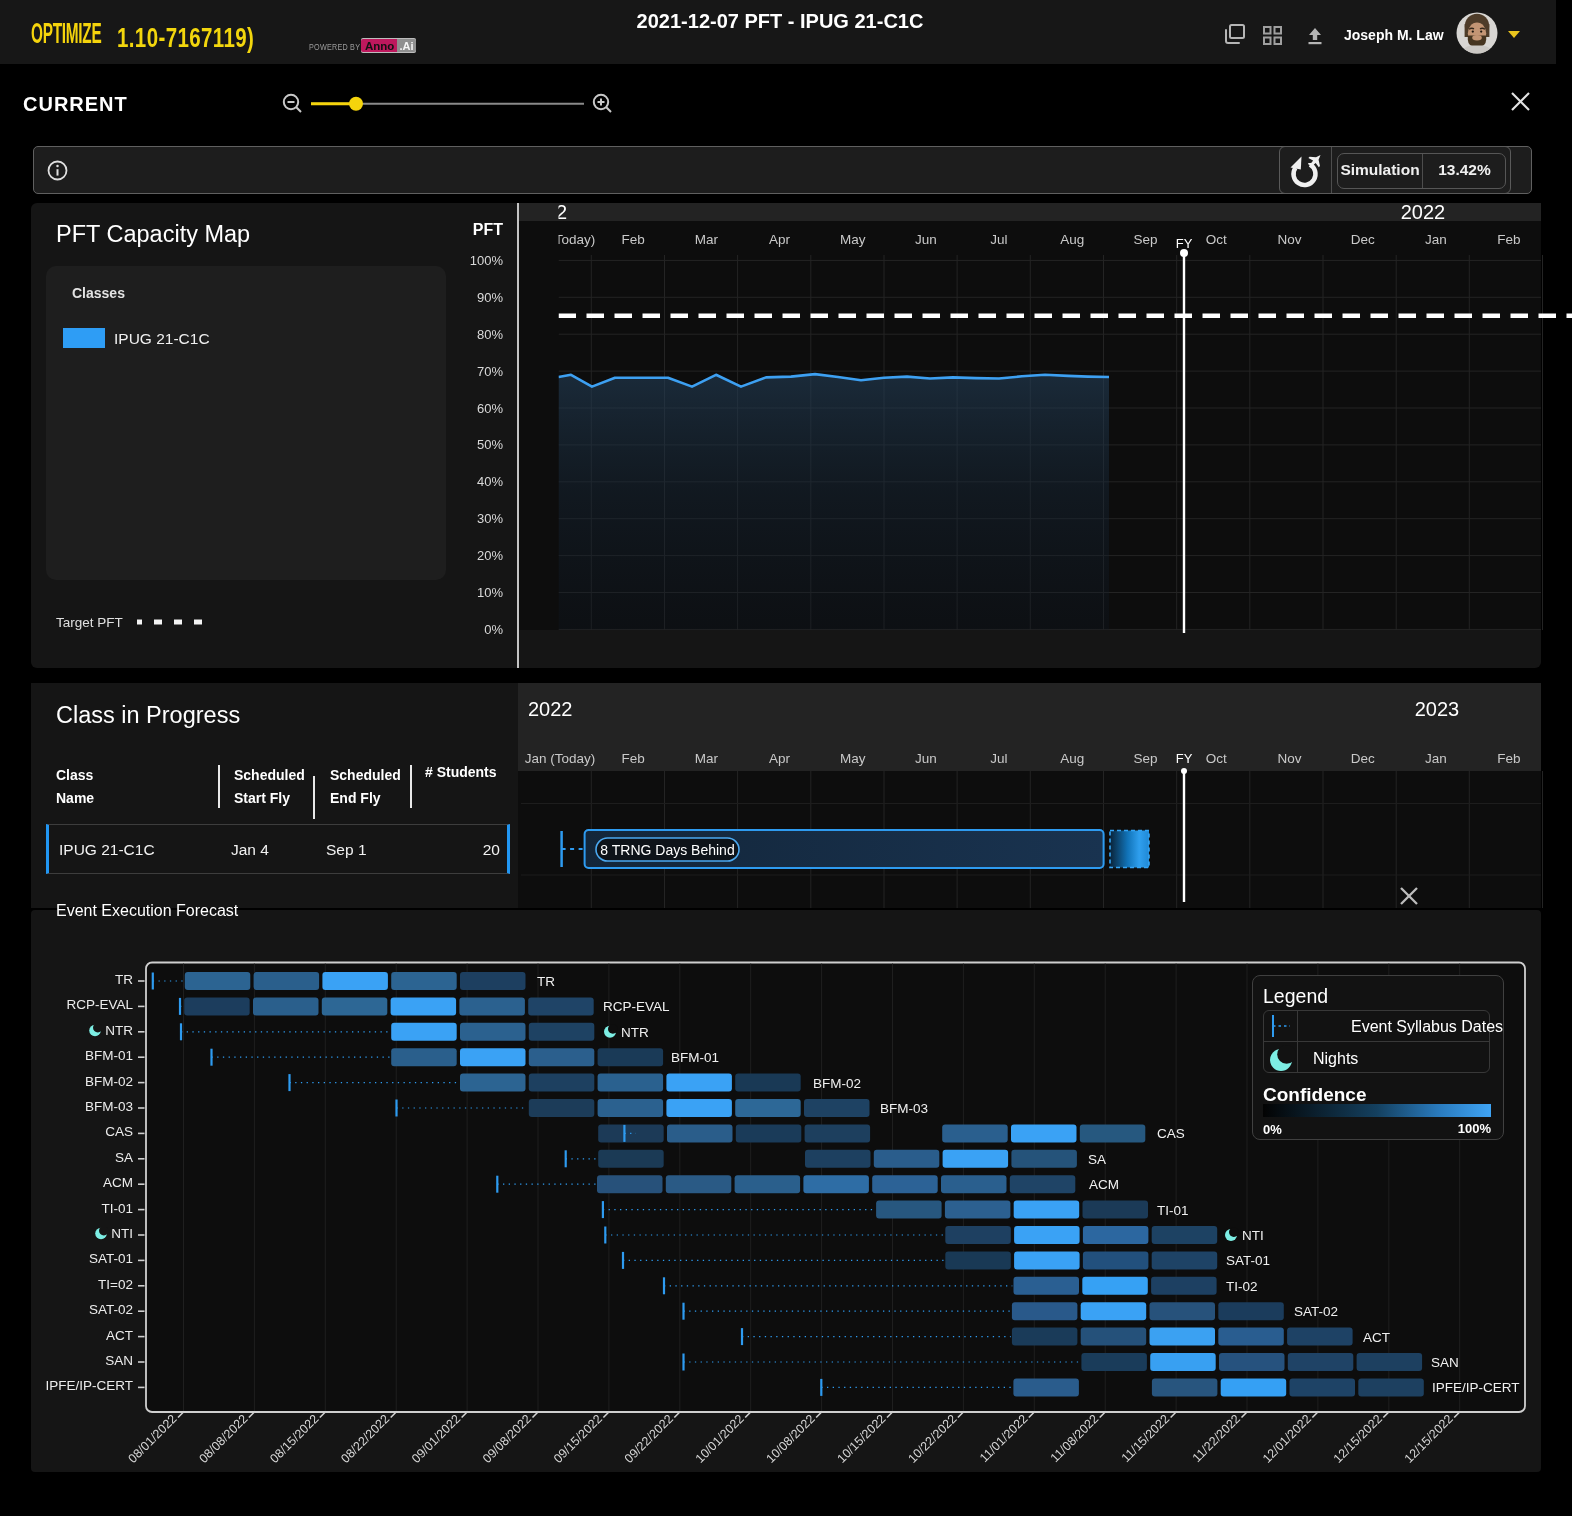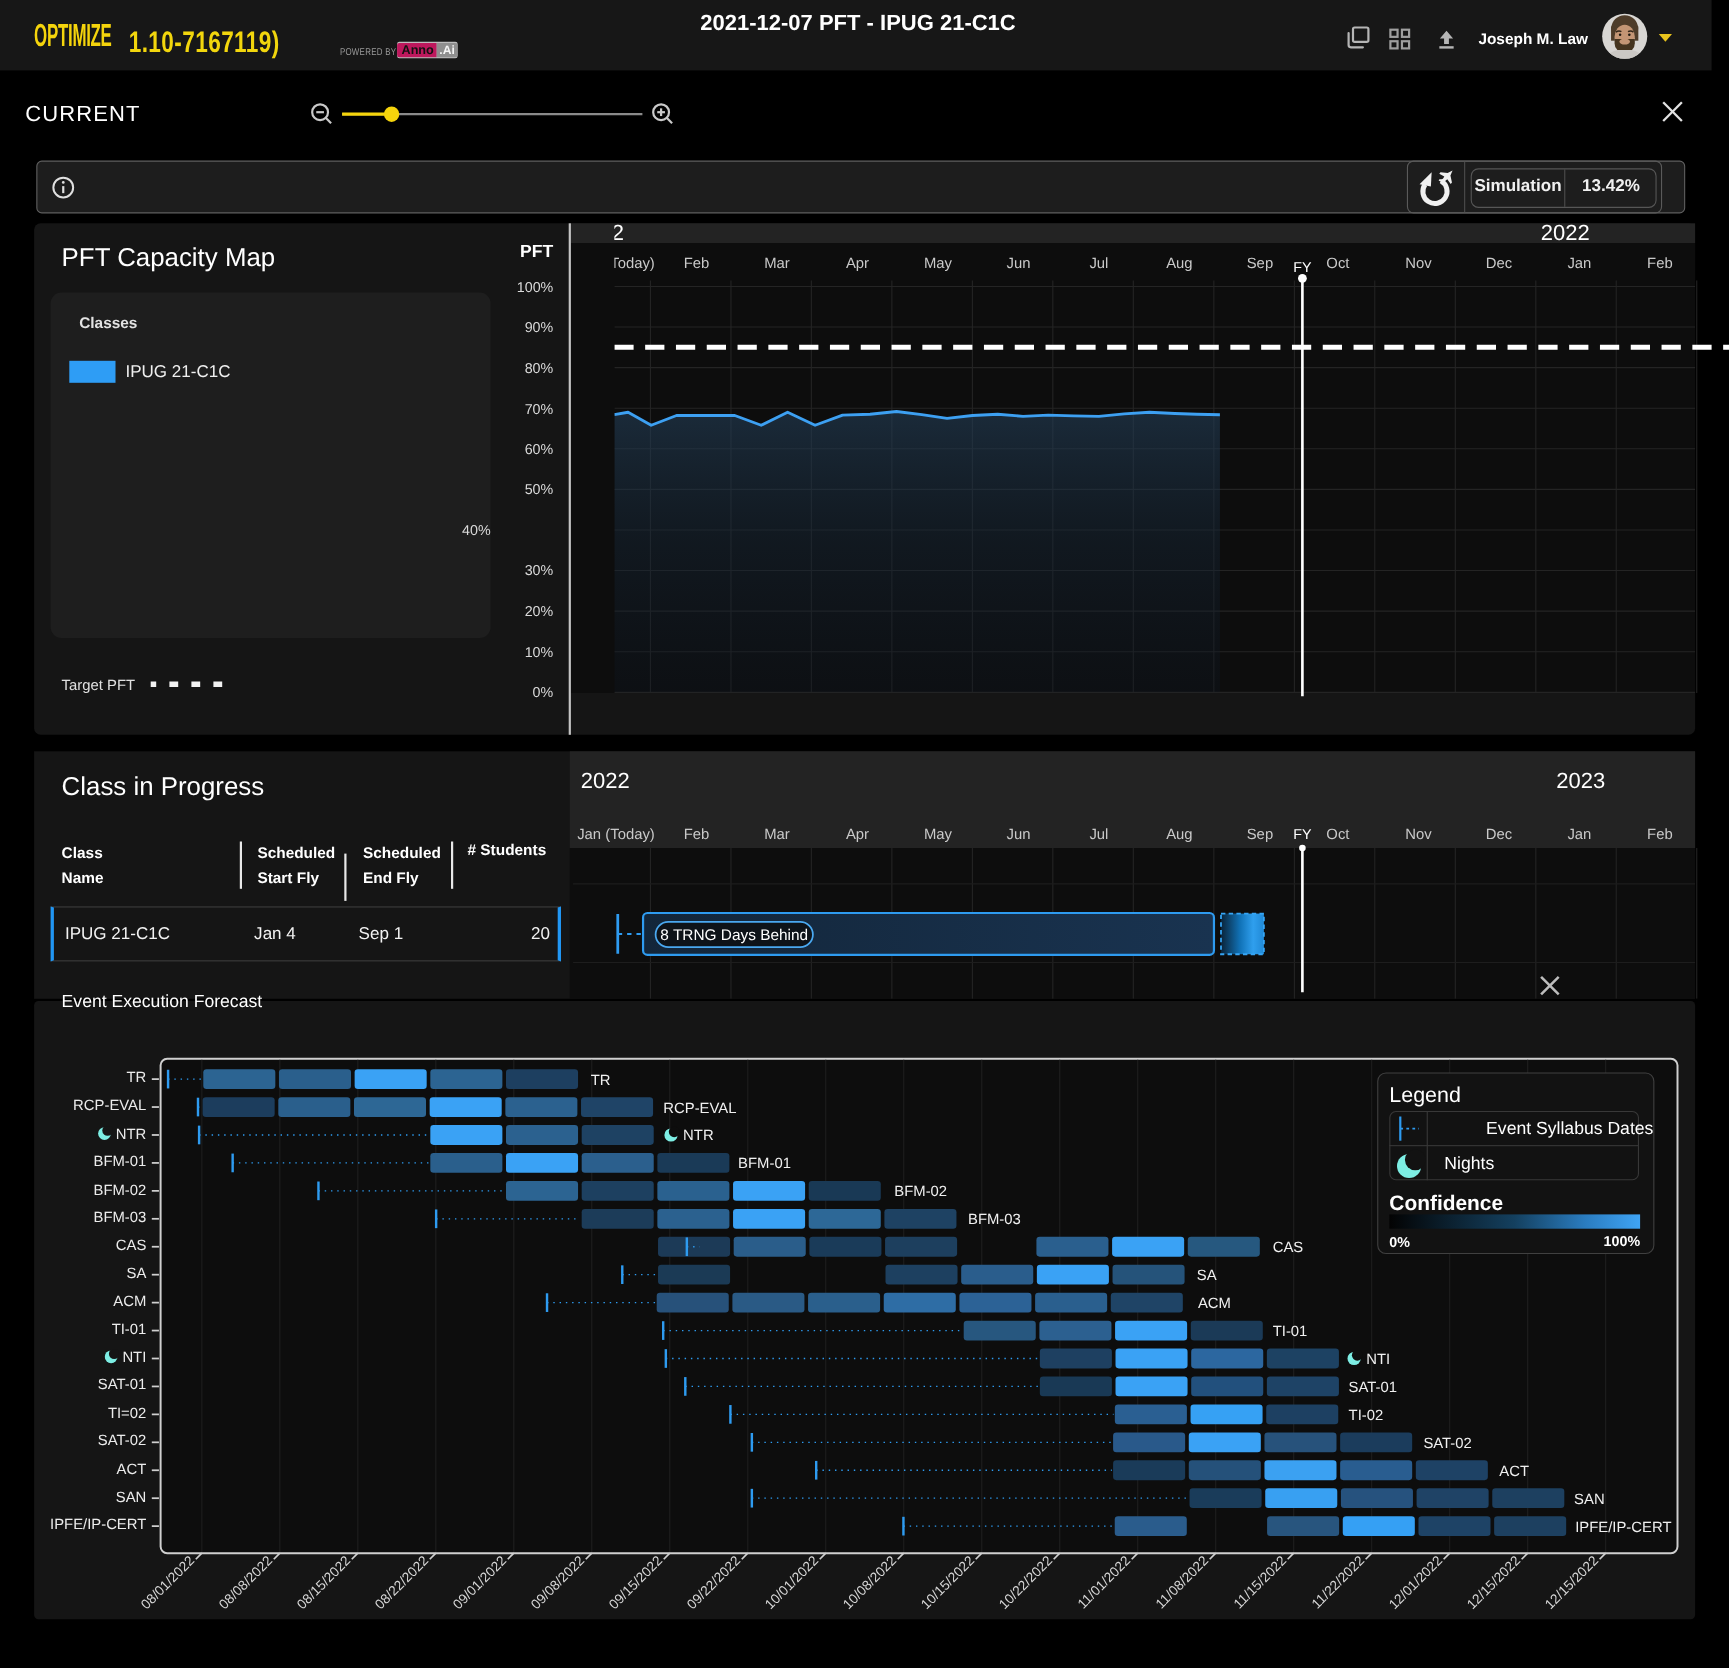--- a/index.html
+++ b/index.html
@@ -50,21 +50,21 @@
         <ellipse cx="21" cy="25.8" rx="4.8" ry="2.7" fill="#c39574"></ellipse>
         <path d="M13 17.2 Q15.5 15.4 18 16.8 M24 16.8 Q26.5 15.4 29 17.2" stroke="#33271a" stroke-width="1.4" fill="none"></path>
         <circle cx="16.8" cy="19.6" r="1.15" fill="#1f1810"></circle>
         <circle cx="25.2" cy="19.6" r="1.15" fill="#1f1810"></circle>
         <path d="M3 42 Q7 34.5 15 33.5 L27 33.5 Q35 34.5 39 42 Z" fill="#cbc8c4"></path>
       </g>
 </svg>
 <svg style="position:absolute;left:1507px;top:30px;overflow:visible" width="14" height="9" viewBox="0 0 14 9">
 <path d="M1 1 L13 1 L7 8 Z" fill="#e9c41d"></path>
 </svg>
-<div class="abs" style="left:23px;top:93px;color:#fff;font-weight:normal;font-size:20px;letter-spacing:1px;">CURRENT</div>
+<div class="abs" style="left:23px;top:93px;color:#fff;font-weight:bold;font-size:20px;letter-spacing:1px;">CURRENT</div>
 <svg style="position:absolute;left:280px;top:90px;overflow:visible" width="340" height="28" viewBox="0 0 340 28">
 <g stroke="#c9c9c9" stroke-width="2" fill="none">
         <circle cx="11" cy="12" r="7.2"></circle>
         <line x1="16.3" y1="17.3" x2="21" y2="22"></line>
         <line x1="7.5" y1="12" x2="14.5" y2="12"></line>
       </g>
 <line x1="31" y1="13.8" x2="304" y2="13.8" stroke="#8a8a8a" stroke-width="2"></line>
 <line x1="31" y1="13.8" x2="76" y2="13.8" stroke="#f5d40c" stroke-width="3"></line>
 <circle cx="76" cy="13.8" r="7" fill="#f5d40c"></circle>
 <g stroke="#c9c9c9" stroke-width="2" fill="none">
@@ -109,21 +109,21 @@
 <svg style="position:absolute;left:137px;top:619px;overflow:visible" width="75" height="6" viewBox="0 0 75 6">
 <line x1="0" y1="3" x2="75" y2="3" stroke="#f2f2f2" stroke-width="5" stroke-dasharray="8 12" stroke-dashoffset="3"></line>
 </svg>
 <div class="abs" style="left:420px;top:221px;width:83px;text-align:right;color:#fff;font-weight:bold;font-size:16px;">PFT</div>
 <div class="abs" style="left:420px;top:252.9px;width:83px;text-align:right;color:#d9d9d9;font-size:13px;">100%</div>
 <div class="abs" style="left:420px;top:289.8px;width:83px;text-align:right;color:#d9d9d9;font-size:13px;">90%</div>
 <div class="abs" style="left:420px;top:326.7px;width:83px;text-align:right;color:#d9d9d9;font-size:13px;">80%</div>
 <div class="abs" style="left:420px;top:363.6px;width:83px;text-align:right;color:#d9d9d9;font-size:13px;">70%</div>
 <div class="abs" style="left:420px;top:400.5px;width:83px;text-align:right;color:#d9d9d9;font-size:13px;">60%</div>
 <div class="abs" style="left:420px;top:437.4px;width:83px;text-align:right;color:#d9d9d9;font-size:13px;">50%</div>
-<div class="abs" style="left:420px;top:474.3px;width:83px;text-align:left;color:#d9d9d9;font-size:13px;">40%</div>
+<div class="abs" style="left:420px;top:474.3px;width:83px;text-align:right;color:#d9d9d9;font-size:13px;">40%</div>
 <div class="abs" style="left:420px;top:511.2px;width:83px;text-align:right;color:#d9d9d9;font-size:13px;">30%</div>
 <div class="abs" style="left:420px;top:548.1px;width:83px;text-align:right;color:#d9d9d9;font-size:13px;">20%</div>
 <div class="abs" style="left:420px;top:585.0px;width:83px;text-align:right;color:#d9d9d9;font-size:13px;">10%</div>
 <div class="abs" style="left:420px;top:621.9px;width:83px;text-align:right;color:#d9d9d9;font-size:13px;">0%</div>
 <svg style="position:absolute;left:518px;top:203px;overflow:visible" width="1054" height="472" viewBox="0 0 1054 472">
 <rect x="0" y="0" width="1023" height="18" fill="#232323"></rect>
 <rect x="0" y="18" width="1023" height="409" fill="#0d0d0d"></rect>
 <defs>
         <clipPath id="cp1">
           <rect x="40.5" y="0" width="1013.5" height="472"></rect>

